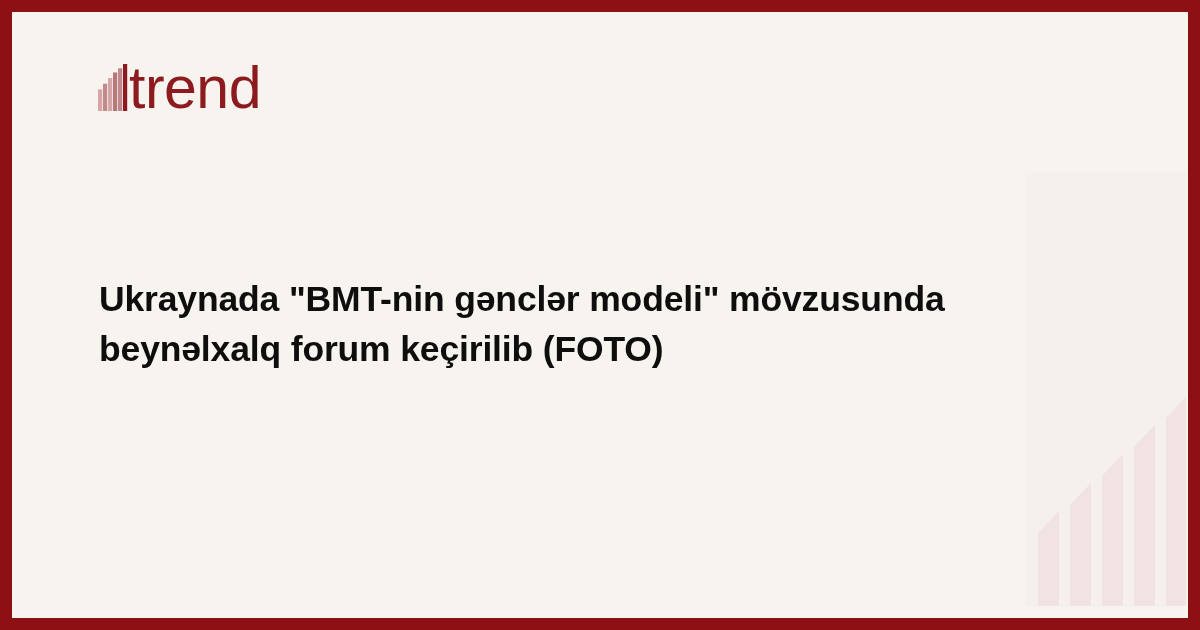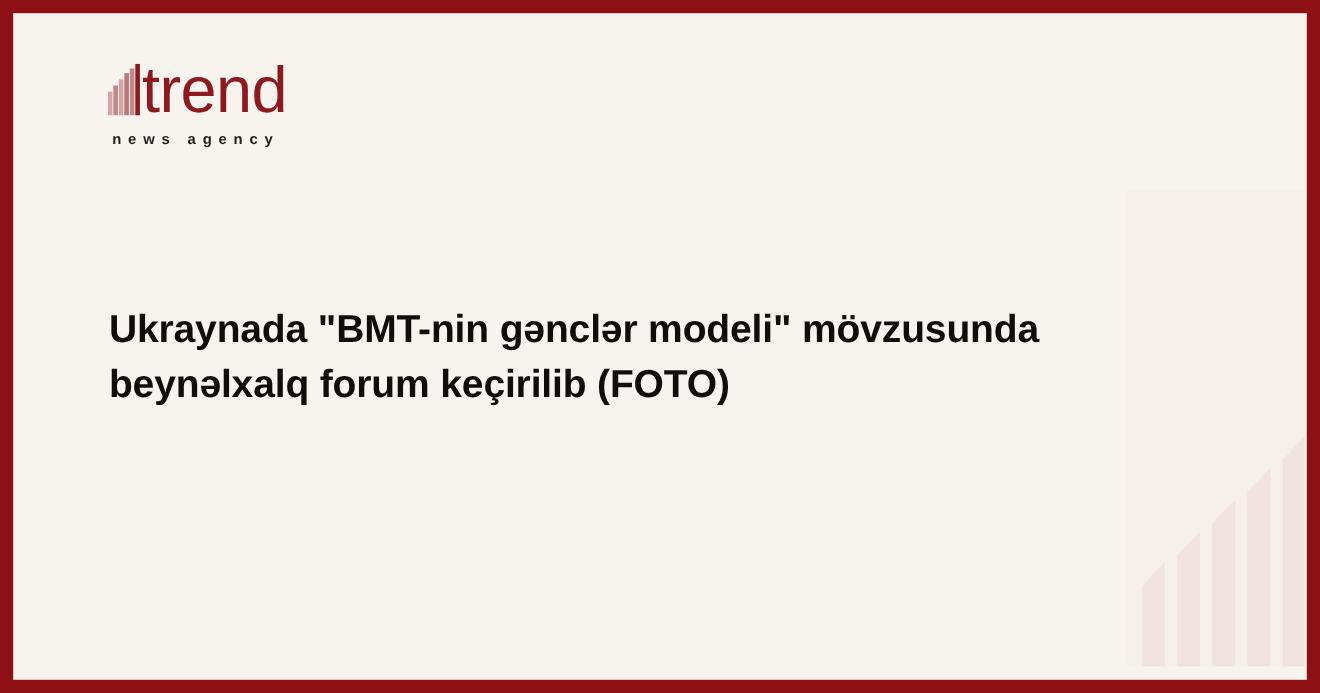--- a/index.html
+++ b/index.html
@@ -54,21 +54,21 @@
     position: absolute;
     left: 86px;
     top: 40px;
     width: 300px;
   }
 
   .logo-mark {
     position: relative;
     height: 60px;
     display: flex;
-    align-items: center;
+    align-items: flex-end;
   }
 
   .logo-bars {
     position: relative;
     width: 30px;
     height: 47px;
     margin-right: 1px;
     margin-bottom: 1px;
   }
 
@@ -133,19 +133,18 @@
                 <rect x="5" y="19.740000000000002" width="4.2" height="27.259999999999998" fill="#C08A8C"></rect>
                 <rect x="10" y="14.100000000000001" width="4.2" height="32.9" fill="#D6A6A6"></rect>
                 <rect x="15" y="8.46" width="4.2" height="38.54" fill="#B8787A"></rect>
                 <rect x="20" y="4.229999999999997" width="4.2" height="42.77" fill="#C08A8C"></rect>
                 <rect x="25" y="0" width="4.2" height="47" fill="#8C1A1E"></rect>
               </g>
           </svg>
         </div>
         <div class="logo-word">trend</div>
       </div>
-      <div class="logo-tagline">news agency</div>
     </div>
 
     <h1 class="headline">Ukraynada "BMT-nin gənclər modeli" mövzusunda beynəlxalq forum keçirilib (FOTO)</h1>
 
   </div>
 </div>
 
 </body></html>

